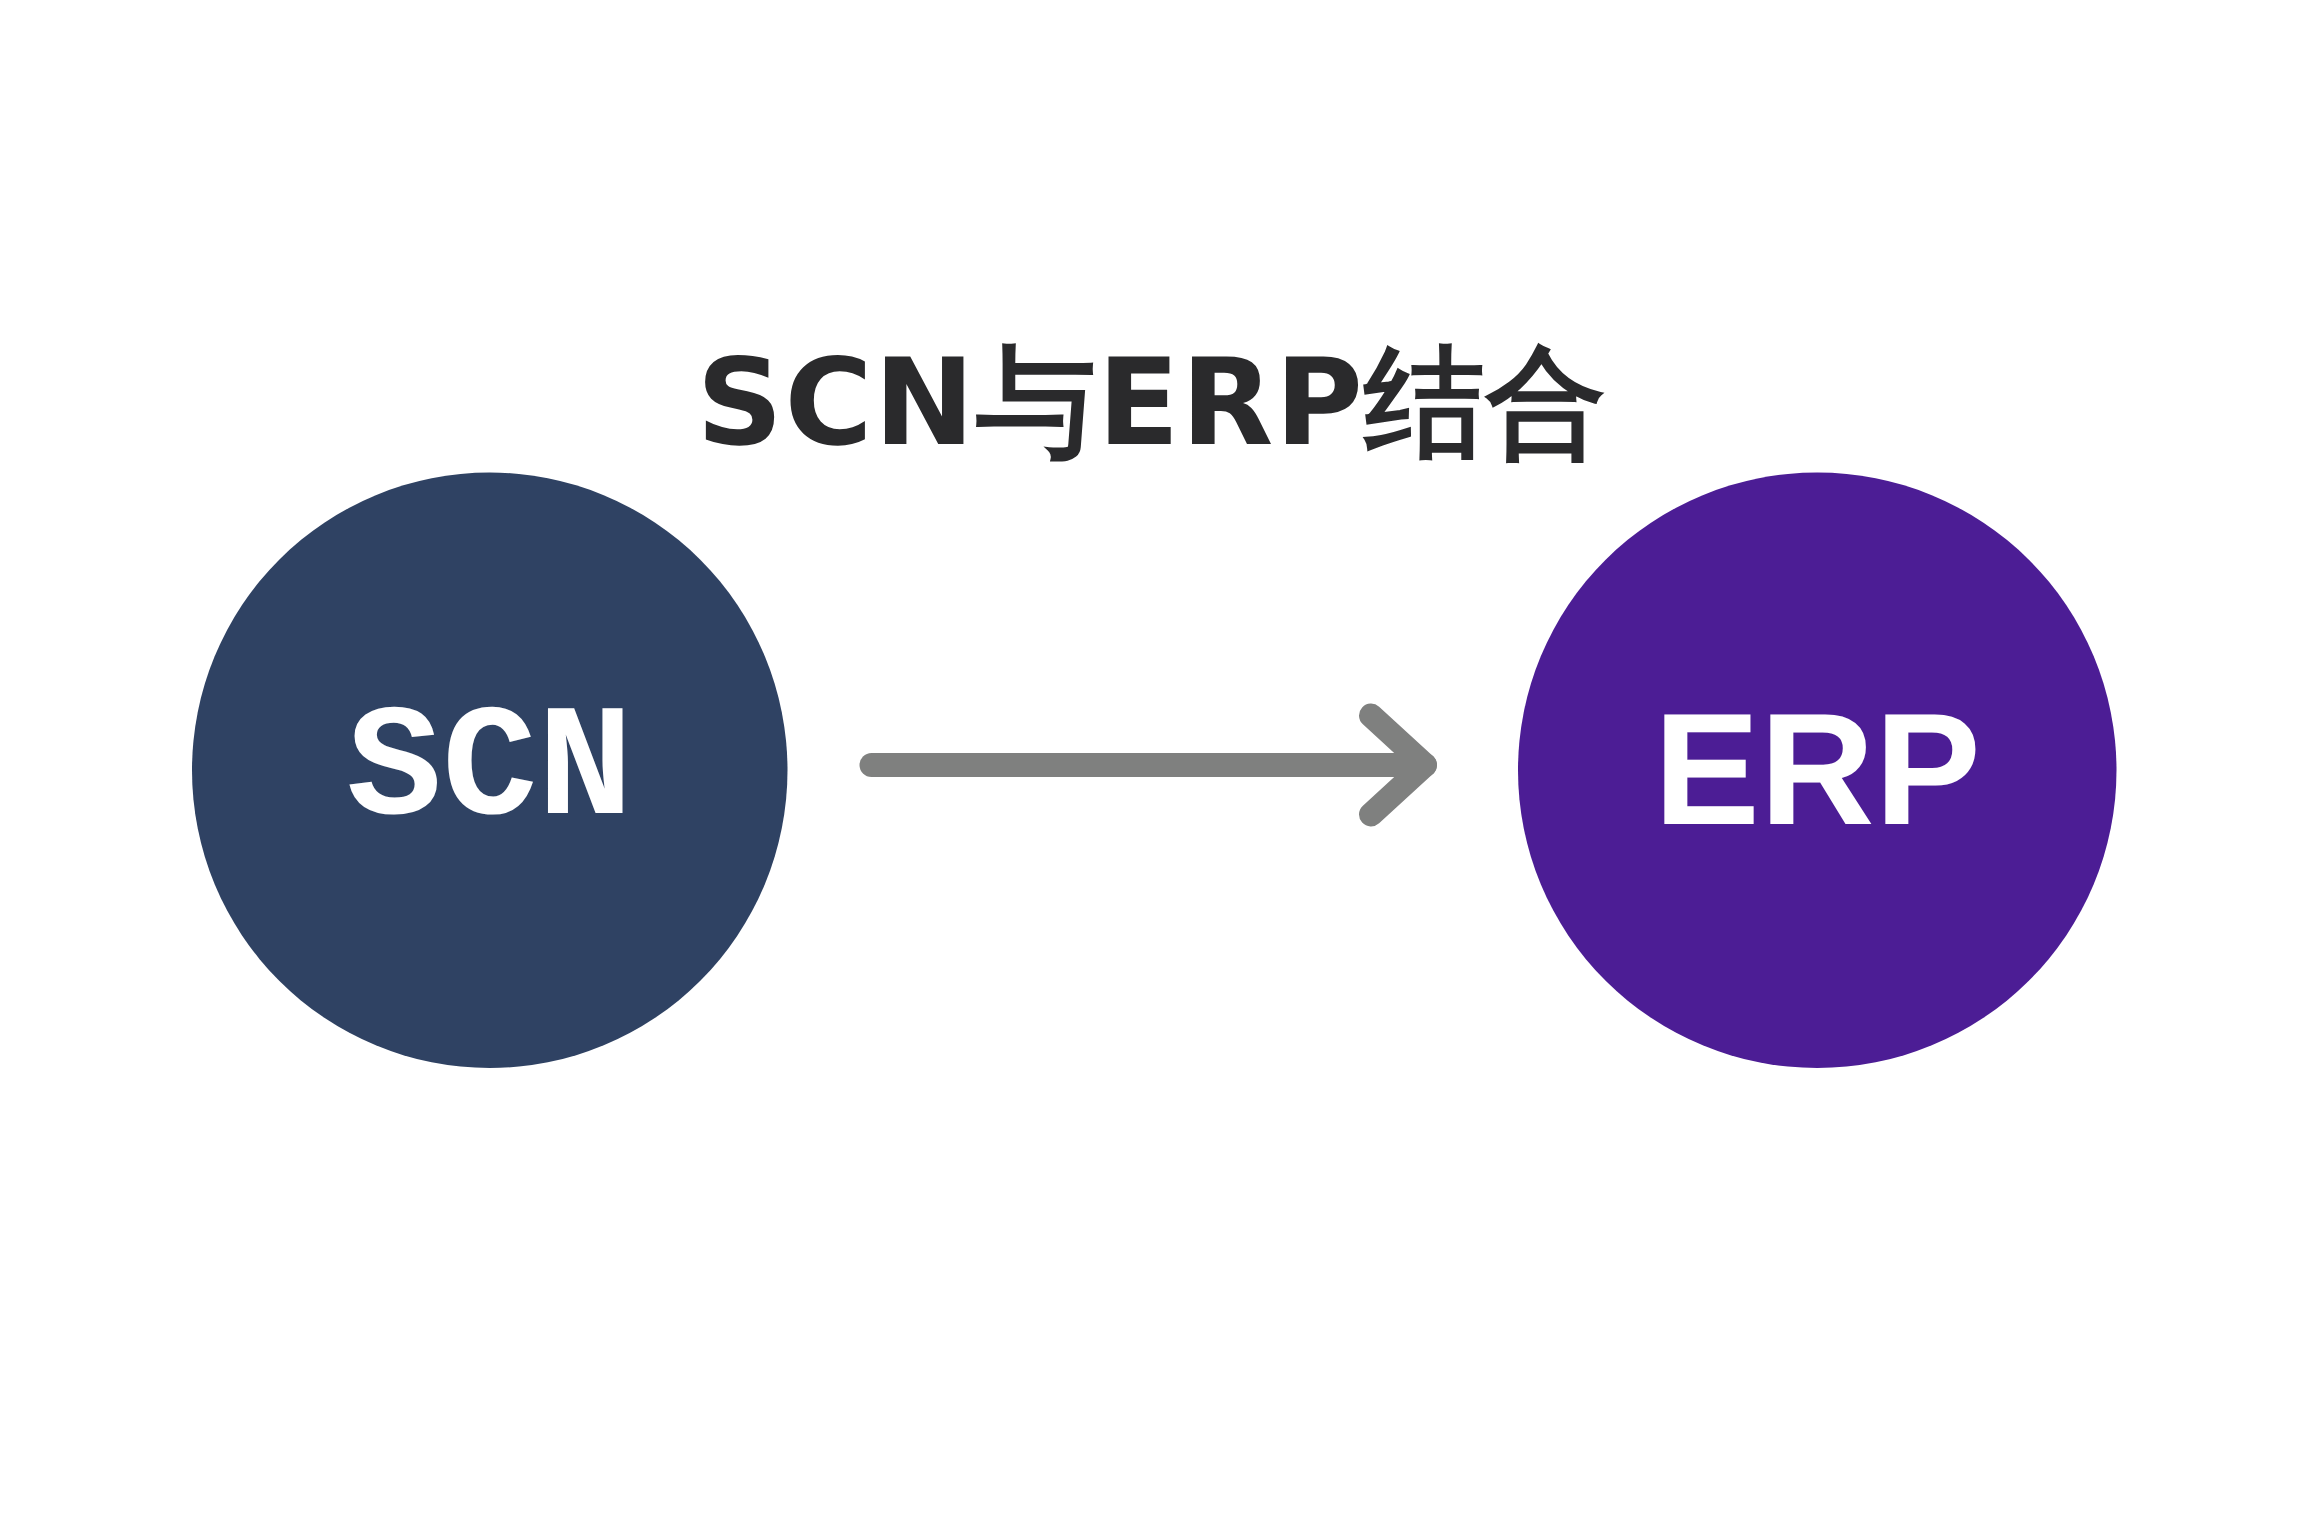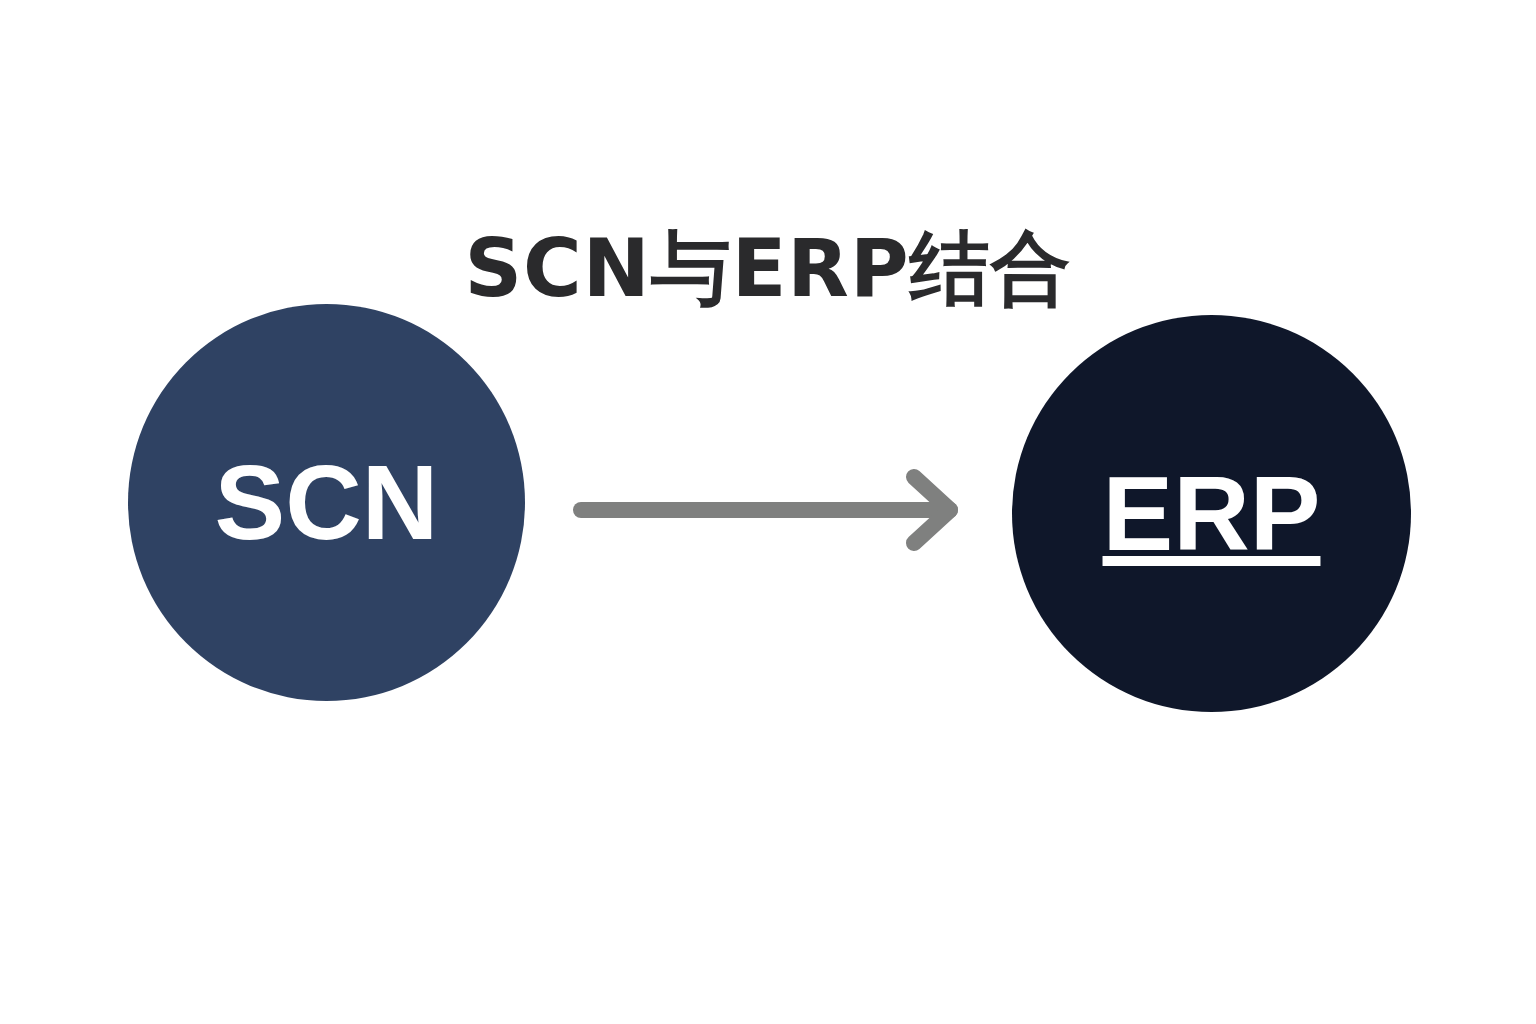--- a/index.html
+++ b/index.html
@@ -10,35 +10,35 @@
     .title {
       position: absolute; left: 0; width: 1536px; top: 216px; text-align: center;
       font-size: 80px; font-weight: bold; color: #2a2a2c; letter-spacing: 1px;
       font-family: "DejaVu Sans", sans-serif;
     }
     .node {
       position: absolute; border-radius: 50%; display: flex; align-items: center; justify-content: center;
       color: #ffffff; font-weight: bold; font-size: 106px;
       font-family: "Liberation Sans", sans-serif;
     }
-    #node-scn { left: 128px; top: 304px; width: 397px; height: 397px; }
+    #node-scn { left: 128px; top: 315px; width: 397px; height: 397px; font-family: Liberation Mono, monospace; }
     #node-erp { left: 1012px; top: 315px; width: 399px; height: 397px; }
     #arrow { position: absolute; left: 0; top: 0; }
   </style>
 </head>
 <body>
 
 <div class="title">SCN与ERP结合</div>
 
 <div class="node" id="node-scn" style="background: rgb(47, 66, 99);">
   <span>SCN</span>
 </div>
 
 <svg id="arrow" width="1536" height="1024">
   <g stroke-linecap="round" stroke-linejoin="round" fill="none" stroke="#7f807f">
     <line x1="581" y1="510" x2="950" y2="510" stroke-width="16"></line>
     <polyline points="914,477 950,510 914,543" stroke-width="16"></polyline>
   </g>
 </svg>
 
-<div class="node" id="node-erp" style="background: #0f172a; text-decoration: underline;">
+<div class="node" id="node-erp" style="background: #4c1d95;">
   <span>ERP</span>
 </div>
 
 </body></html>

